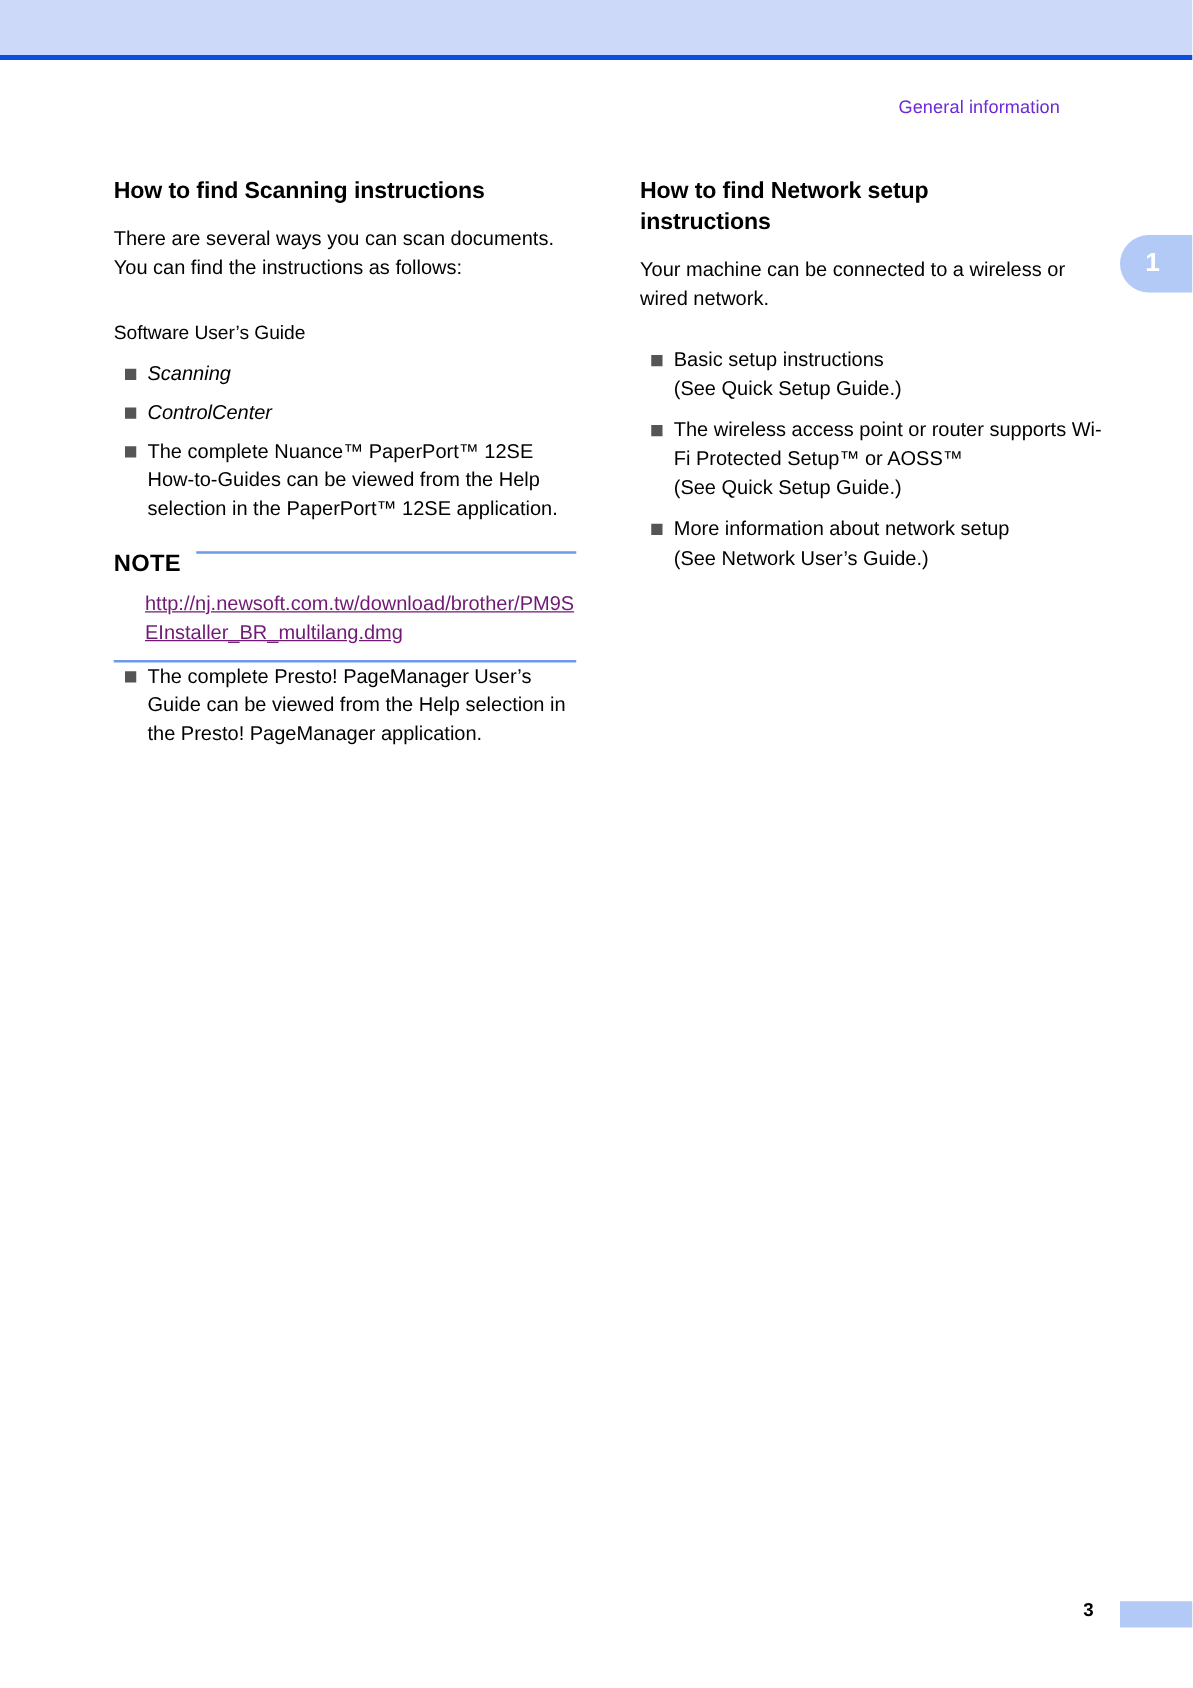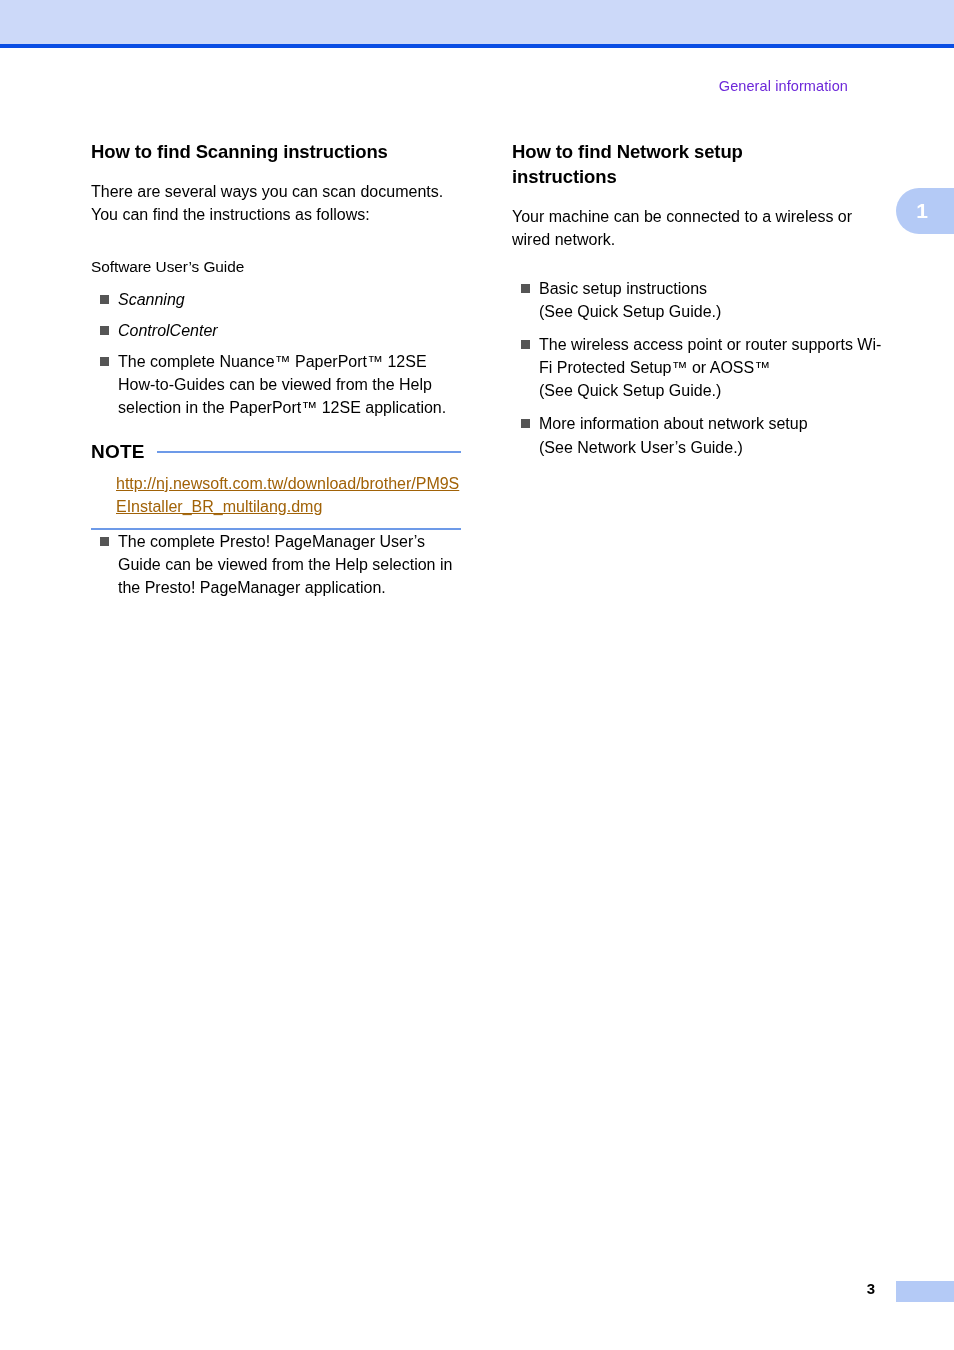--- a/index.html
+++ b/index.html
@@ -125,42 +125,41 @@
     line-height: 0;
   }
 
   
   .note-block {
     margin: 22px 0 0 0;
     width: 370px;
   }
   .note-head {
     display: flex;
-    align-items: center;
     gap: 12px;
   }
   .note-label {
     font-size: 19px;
     font-weight: bold;
     letter-spacing: 0.2px;
   }
   .note-head-rule {
     flex: 1 1 auto;
     height: 2px;
     background: #6d9ae8;
   }
   .note-body {
     padding: 9px 0 10px 25px;
     font-size: 16px;
     line-height: 1.45;
   }
   .note-url {
     display: block;
     text-decoration: underline;
-    color: #a16207;
+    color: #701a75;
     word-break: break-all;
   }
   .note-foot-rule {
     width: 370px;
     height: 2px;
     background: #6d9ae8;
   }
   .after-note { margin-top: 22px; }
 
   

